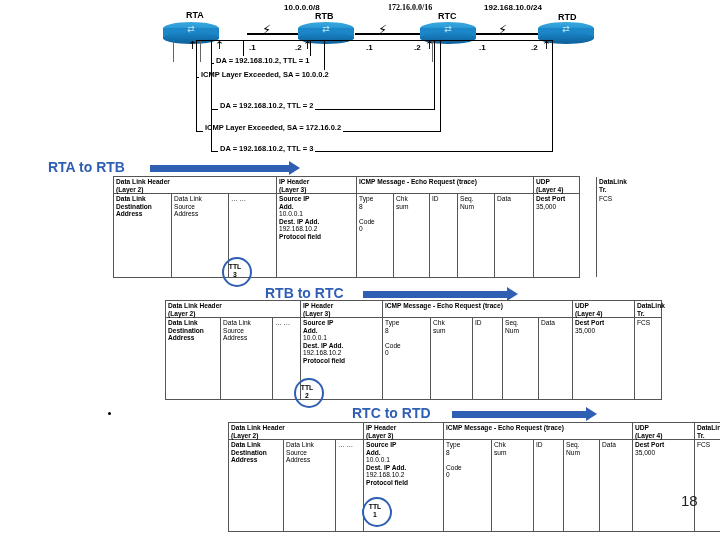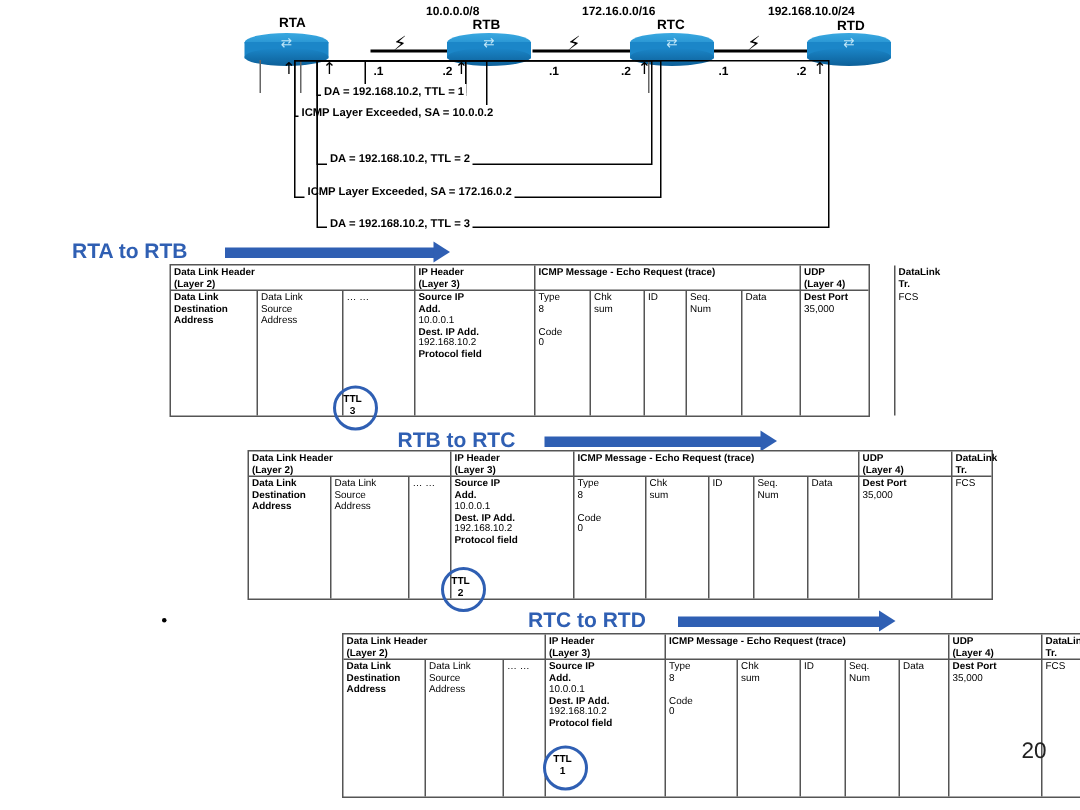--- a/index.html
+++ b/index.html
@@ -101,22 +101,22 @@
   .bullet{position:absolute;width:3px;height:3px;background:#000;border-radius:50%;}
 </style>
 </head>
 <body>
 
 <div class="stage">
 
   <div class="topo">
 
     <div class="net-label" style="left:256px;top:3px;margin-left:28px;">10.0.0.0/8</div>
-    <div class="net-label" style="left:388px;top:3px;">172.16.0.0/16</div>
-    <div class="net-label" style="left:484px;top:3px;margin-left:28px;">192.168.10.0/24</div>
+    <div class="net-label" style="left:388px;top:3px;font-family:Liberation Serif, serif;">172.16.0.0/16</div>
+    <div class="net-label" style="left:484px;top:3px;">192.168.10.0/24</div>
 
     <div class="rtr-label" style="left:186px;top:10px;">RTA</div>
     <div class="rtr-label" style="left:315px;top:11px;">RTB</div>
     <div class="rtr-label" style="left:438px;top:11px;">RTC</div>
     <div class="rtr-label" style="left:558px;top:12px;">RTD</div>
 
     <div class="lnk" style="left:247px;top:33px;width:55px;"></div>
     <div class="bolt" style="left:262px;top:23px;">⚡</div>
     <div class="lnk" style="left:355px;top:33px;width:65px;"></div>
     <div class="bolt" style="left:378px;top:23px;">⚡</div>
@@ -319,15 +319,15 @@
     <div class="cell" style="left:404px;top:17px;width:62px;height:91px;">
       <span class="b">Dest Port</span><br>35,000
     </div>
     <div class="cell last" style="left:466px;top:17px;width:54px;height:91px;">FCS</div>
   </div>
   <div class="ttlcircle" style="left:362px;top:497px;"></div>
   <div class="ttltxt" style="left:362px;top:503px;">
     <span>TTL</span><br><span>1</span>
   </div>
 
-  <div class="pagenum" style="left:681px;top:492px;">20</div>
+  <div class="pagenum" style="left:681px;top:492px;">18</div>
 
 </div>
 
 </body></html>

